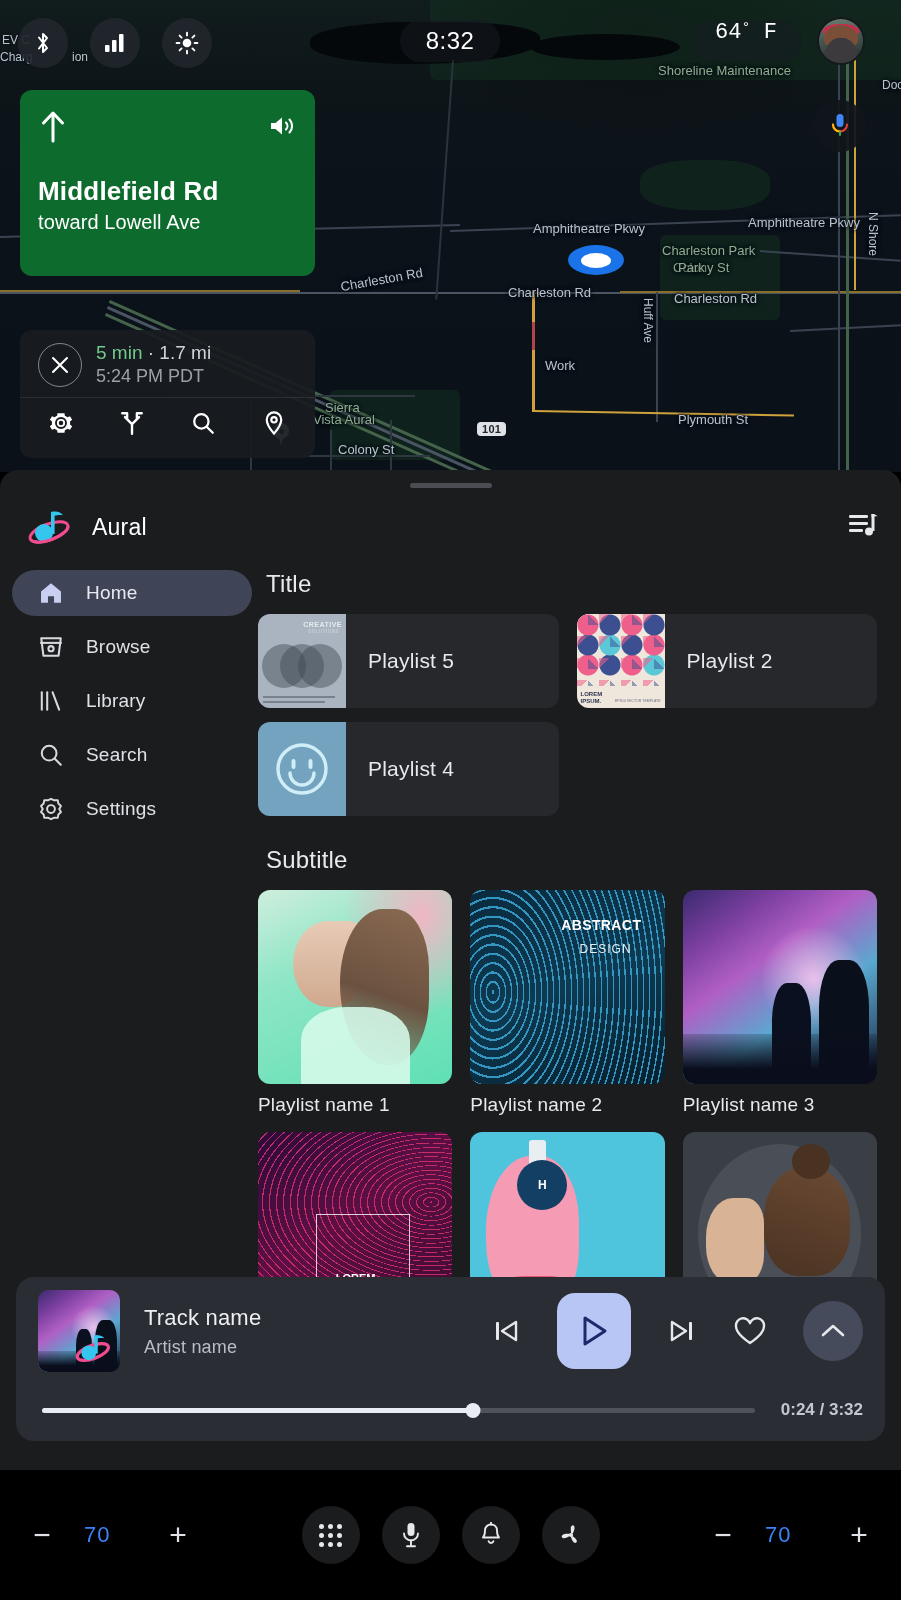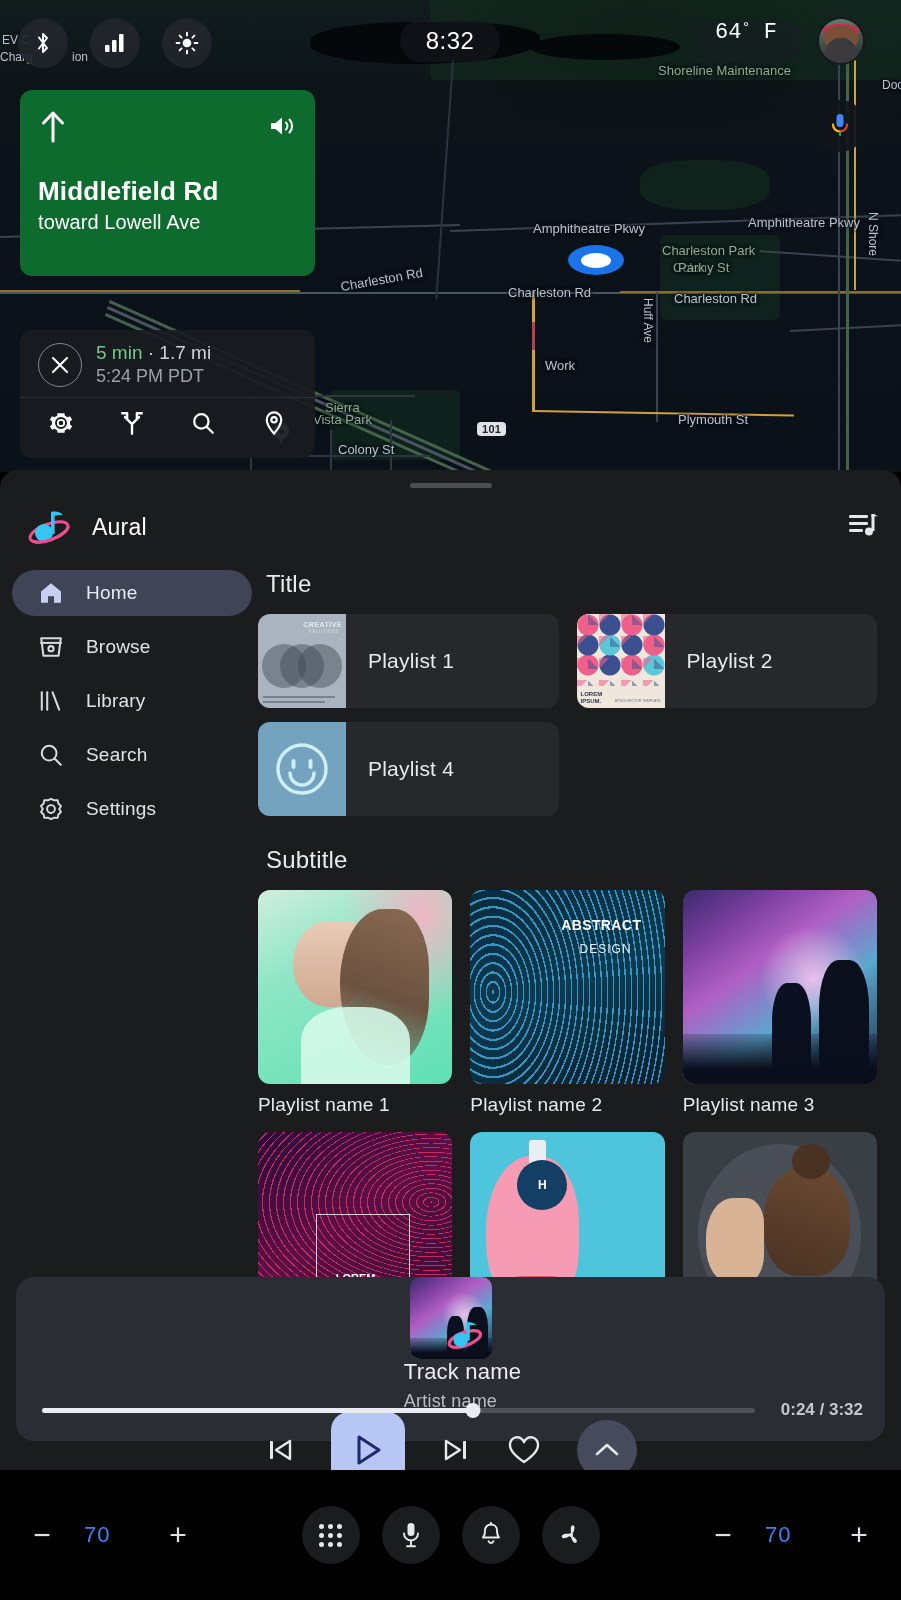--- a/index.html
+++ b/index.html
@@ -194,21 +194,21 @@
   .a-clap .head2 { position:absolute; right:14%; top:18%; width:44%; height:56%;
       border-radius:46% 46% 40% 40%; background:linear-gradient(200deg,#6b4a33 0%,#4a3222 100%); }
   .a-clap .bun { position:absolute; right:24%; top:6%; width:20%; height:18%;
       border-radius:50%; background:#4a3222; }
   .a-clap .hand { position:absolute; left:12%; top:34%; width:30%; height:44%;
       border-radius:46% 30% 34% 44%; background:#d9b395; }
 
   
   .player { position:absolute; left:16px; top:1277px; width:869px; height:164px;
             background:#2a2d33; border-radius:18px; }
-  .p-row { display:flex; align-items:center; height:108px; padding:0 22px 0 22px;flex-direction:column; }
+  .p-row { display:flex; align-items:center; height:108px; padding:0 22px 0 22px; }
   .p-art { width:82px; height:82px; border-radius:10px; overflow:hidden; flex:0 0 auto;
            position:relative; }
   .p-art .logo-mini { position:absolute; left:44%; top:48%; width:46%; height:46%; }
   .p-meta { margin-left:24px; flex:1 1 auto; }
   .p-track { font-size:22px; color:#eceef2; letter-spacing:.2px; }
   .p-artist { font-size:18px; color:#b9bdc4; margin-top:6px; letter-spacing:.2px; }
   .p-ctrl { display:flex; align-items:center; gap:36px; }
   .p-play { width:74px; height:76px; border-radius:18px; background:#b7c6f5;
             display:flex; align-items:center; justify-content:center; flex:0 0 auto; }
   .p-expand { width:60px; height:60px; border-radius:50%; background:#464b5c;
@@ -285,21 +285,21 @@
     <div class="map-label park" style="left:673px;top:260px;">Colony St</div>
     <div class="map-label park" style="left:678px;top:260px;">Park</div>
     <div class="map-label rot" style="left:340px;top:272px;">Charleston Rd</div>
     <div class="map-label" style="left:508px;top:285px;">Charleston Rd</div>
     <div class="map-label" style="left:674px;top:291px;">Charleston Rd</div>
     <div class="map-label vert small" style="left:655px;top:298px;">Huff Ave</div>
     <div class="map-label vert small" style="left:880px;top:212px;">N Shore</div>
     <div class="map-label" style="left:545px;top:358px;">Work</div>
     <div class="map-label" style="left:678px;top:412px;">Plymouth St</div>
     <div class="map-label park" style="left:325px;top:400px;">Sierra</div>
-    <div class="map-label park" style="left:313px;top:412px;">Vista Park</div>
+    <div class="map-label park" style="left:313px;top:412px;">Vista Aural</div>
     <div class="map-label" style="left:338px;top:442px;">Colony St</div>
     <div class="map-label small" style="left:882px;top:78px;">Doo</div>
 
     <div class="pin green" style="left:772px;top:60px;"></div>
     <div class="pin" style="left:525px;top:350px;"></div>
     <div class="chevron-car" style="left:568px;top:245px;"></div>
 
     <div style="position:absolute;left:273px;top:423px;width:16px;height:22px;">
       <div style="position:absolute;left:0;top:0;width:16px;height:16px;border-radius:50%;background:#fff;"></div>
       <div style="position:absolute;left:5.5px;top:5.5px;width:5px;height:5px;border-radius:50%;background:#1b1c1e;"></div>
@@ -482,21 +482,21 @@
               <div class="art a-creative" style="position:relative;width:100%;height:100%;">
                 <div class="t" style="right:4px;top:7px;font-size:7px;">CREATIVE</div>
                 <div class="t" style="right:7px;top:15px;font-size:4.5px;color:#c6cdd6;">SOLUTIONS</div>
                 <div class="c1" style="left:4px;top:30px;width:44px;height:44px;"></div>
                 <div class="c2" style="left:22px;top:30px;width:44px;height:44px;"></div>
                 <div class="c3" style="left:40px;top:30px;width:44px;height:44px;"></div>
                 <div style="position:absolute;left:5px;bottom:5px;width:62px;height:2px;background:rgba(70,80,92,.5);"></div>
                 <div style="position:absolute;left:5px;bottom:10px;width:72px;height:2px;background:rgba(70,80,92,.5);"></div>
               </div>
             </div>
-            <div class="row-label">Playlist 1</div>
+            <div class="row-label">Playlist 5</div>
           </div>
 
           <div class="row-card">
             <div class="row-thumb">
               <div class="art a-geo" style="position:relative;width:100%;height:100%;overflow:hidden;">
                 <div class="g" style="left:0;top:0;width:88px;height:72px;
                   background:
                    radial-gradient(circle at 11px 11px,#ef5f8c 0 10px,rgba(0,0,0,0) 11px),
                    radial-gradient(circle at 33px 11px,#3c4f91 0 10px,rgba(0,0,0,0) 11px),
                    radial-gradient(circle at 55px 11px,#ef5f8c 0 10px,rgba(0,0,0,0) 11px),

